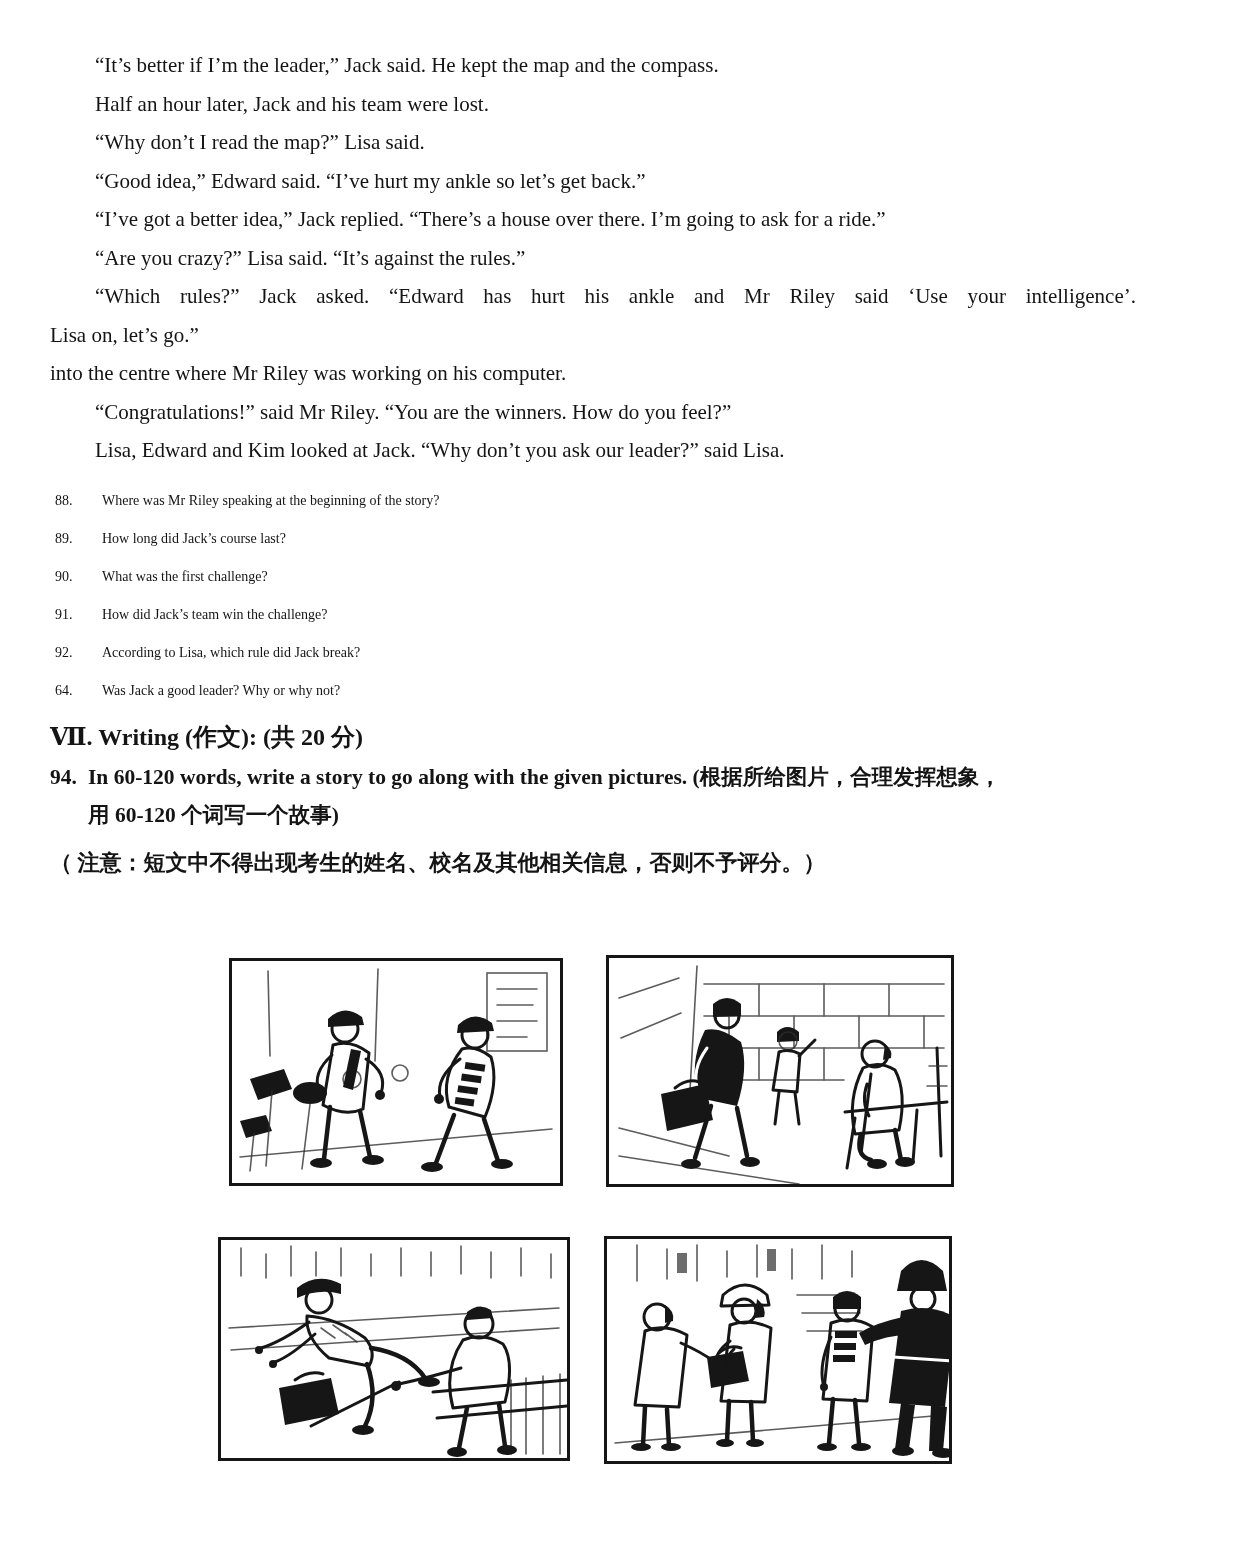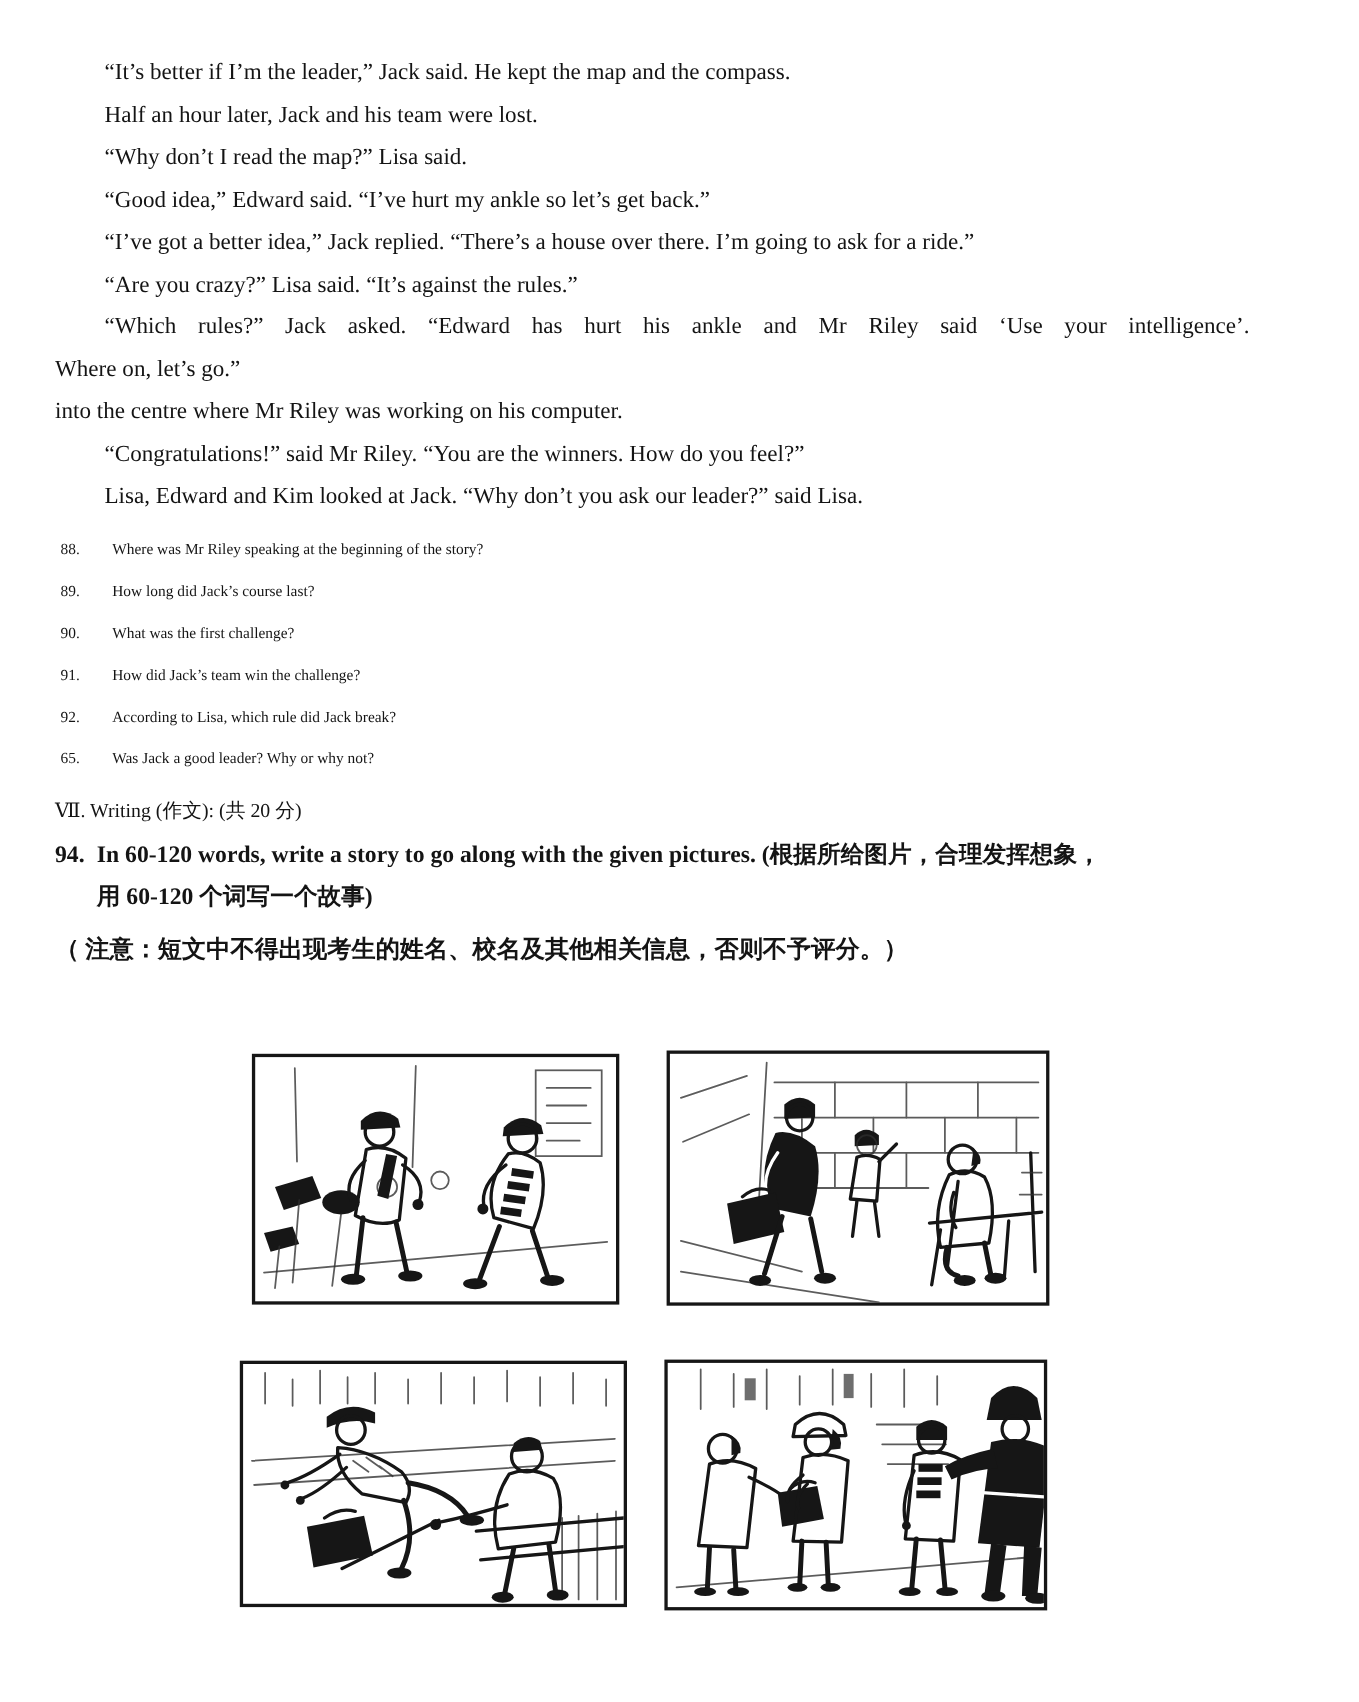--- a/index.html
+++ b/index.html
@@ -8,21 +8,21 @@
     font-family:"Liberation Serif","DejaVu Serif","DejaVu Sans",serif;color:#141414;
   }
   .page{position:absolute;inset:0;}
   .text-col{position:absolute;left:50px;top:46px;width:1086px;}
   .story p{margin:0;font-size:21px;line-height:38.5px;white-space:nowrap;}
   .story p.ind{text-indent:45px;}
   .story p.jl{white-space:normal;text-align:justify;text-align-last:justify;}
   .questions{margin-top:12px;}
   .q{margin:0;font-size:14px;line-height:38px;padding-left:5px;}
   .qnum{display:inline-block;width:47px;}
-  .sec-head{margin:6px 0 0 0;font-weight:normal;font-size:18px;line-height:42px;}
+  .sec-head{margin:6px 0 0 0;font-weight:bold;font-size:24px;line-height:42px;}
   .task{margin:0;font-weight:bold;font-size:21.5px;line-height:38px;}
   .tasknum{display:inline-block;width:38px;}
   .task.cont{padding-left:38px;}
   .note{margin:10px 0 0 0;font-weight:bold;font-size:22px;line-height:38px;}
   figure.pic{position:absolute;margin:0;border:3px solid #161616;background:#fff;box-sizing:border-box;}
   #pic1{left:229px;top:958px;width:334px;height:228px;}
   #pic2{left:606px;top:955px;width:348px;height:232px;}
   #pic3{left:218px;top:1237px;width:352px;height:224px;}
   #pic4{left:604px;top:1236px;width:348px;height:228px;}
   figure.pic svg{display:block;width:100%;height:100%;}
@@ -39,33 +39,33 @@
   <div class="text-col">
 
     <div class="story">
       <p class="ind">“It’s better if I’m the leader,” Jack said. He kept the map and the compass.</p>
       <p class="ind">Half an hour later, Jack and his team were lost.</p>
       <p class="ind">“Why don’t I read the map?” Lisa said.</p>
       <p class="ind">“Good idea,” Edward said. “I’ve hurt my ankle so let’s get back.”</p>
       <p class="ind">“I’ve got a better idea,” Jack replied. “There’s a house over there. I’m going to ask for a ride.”</p>
       <p class="ind">“Are you crazy?” Lisa said. “It’s against the rules.”</p>
       <p class="ind jl">“Which rules?” Jack asked. “Edward has hurt his ankle and Mr Riley said ‘Use your intelligence’.</p>
-      <p>Where on, let’s go.”</p>
+      <p>Lisa on, let’s go.”</p>
       <p>into the centre where Mr Riley was working on his computer.</p>
       <p class="ind">“Congratulations!” said Mr Riley. “You are the winners. How do you feel?”</p>
       <p class="ind">Lisa, Edward and Kim looked at Jack. “Why don’t you ask our leader?” said Lisa.</p>
     </div>
 
     <div class="questions">
       <p class="q"><span class="qnum">88.</span><span>Where was Mr Riley speaking at the beginning of the story?</span></p>
       <p class="q"><span class="qnum">89.</span><span>How long did Jack’s course last?</span></p>
       <p class="q"><span class="qnum">90.</span><span>What was the first challenge?</span></p>
       <p class="q"><span class="qnum">91.</span><span>How did Jack’s team win the challenge?</span></p>
       <p class="q"><span class="qnum">92.</span><span>According to Lisa, which rule did Jack break?</span></p>
-      <p class="q"><span class="qnum">65.</span><span>Was Jack a good leader? Why or why not?</span></p>
+      <p class="q"><span class="qnum">64.</span><span>Was Jack a good leader? Why or why not?</span></p>
     </div>
 
     <p class="sec-head">Ⅶ. Writing (作文): (共 20 分)</p>
 
     <p class="task"><span class="tasknum">94.</span><span>In 60-120 words, write a story to go along with the given pictures. (根据所给图片，合理发挥想象，</span></p>
     <p class="task cont">用 60-120 个词写一个故事)</p>
 
     <p class="note">（ 注意：短文中不得出现考生的姓名、校名及其他相关信息，否则不予评分。）</p>
   </div>
 

